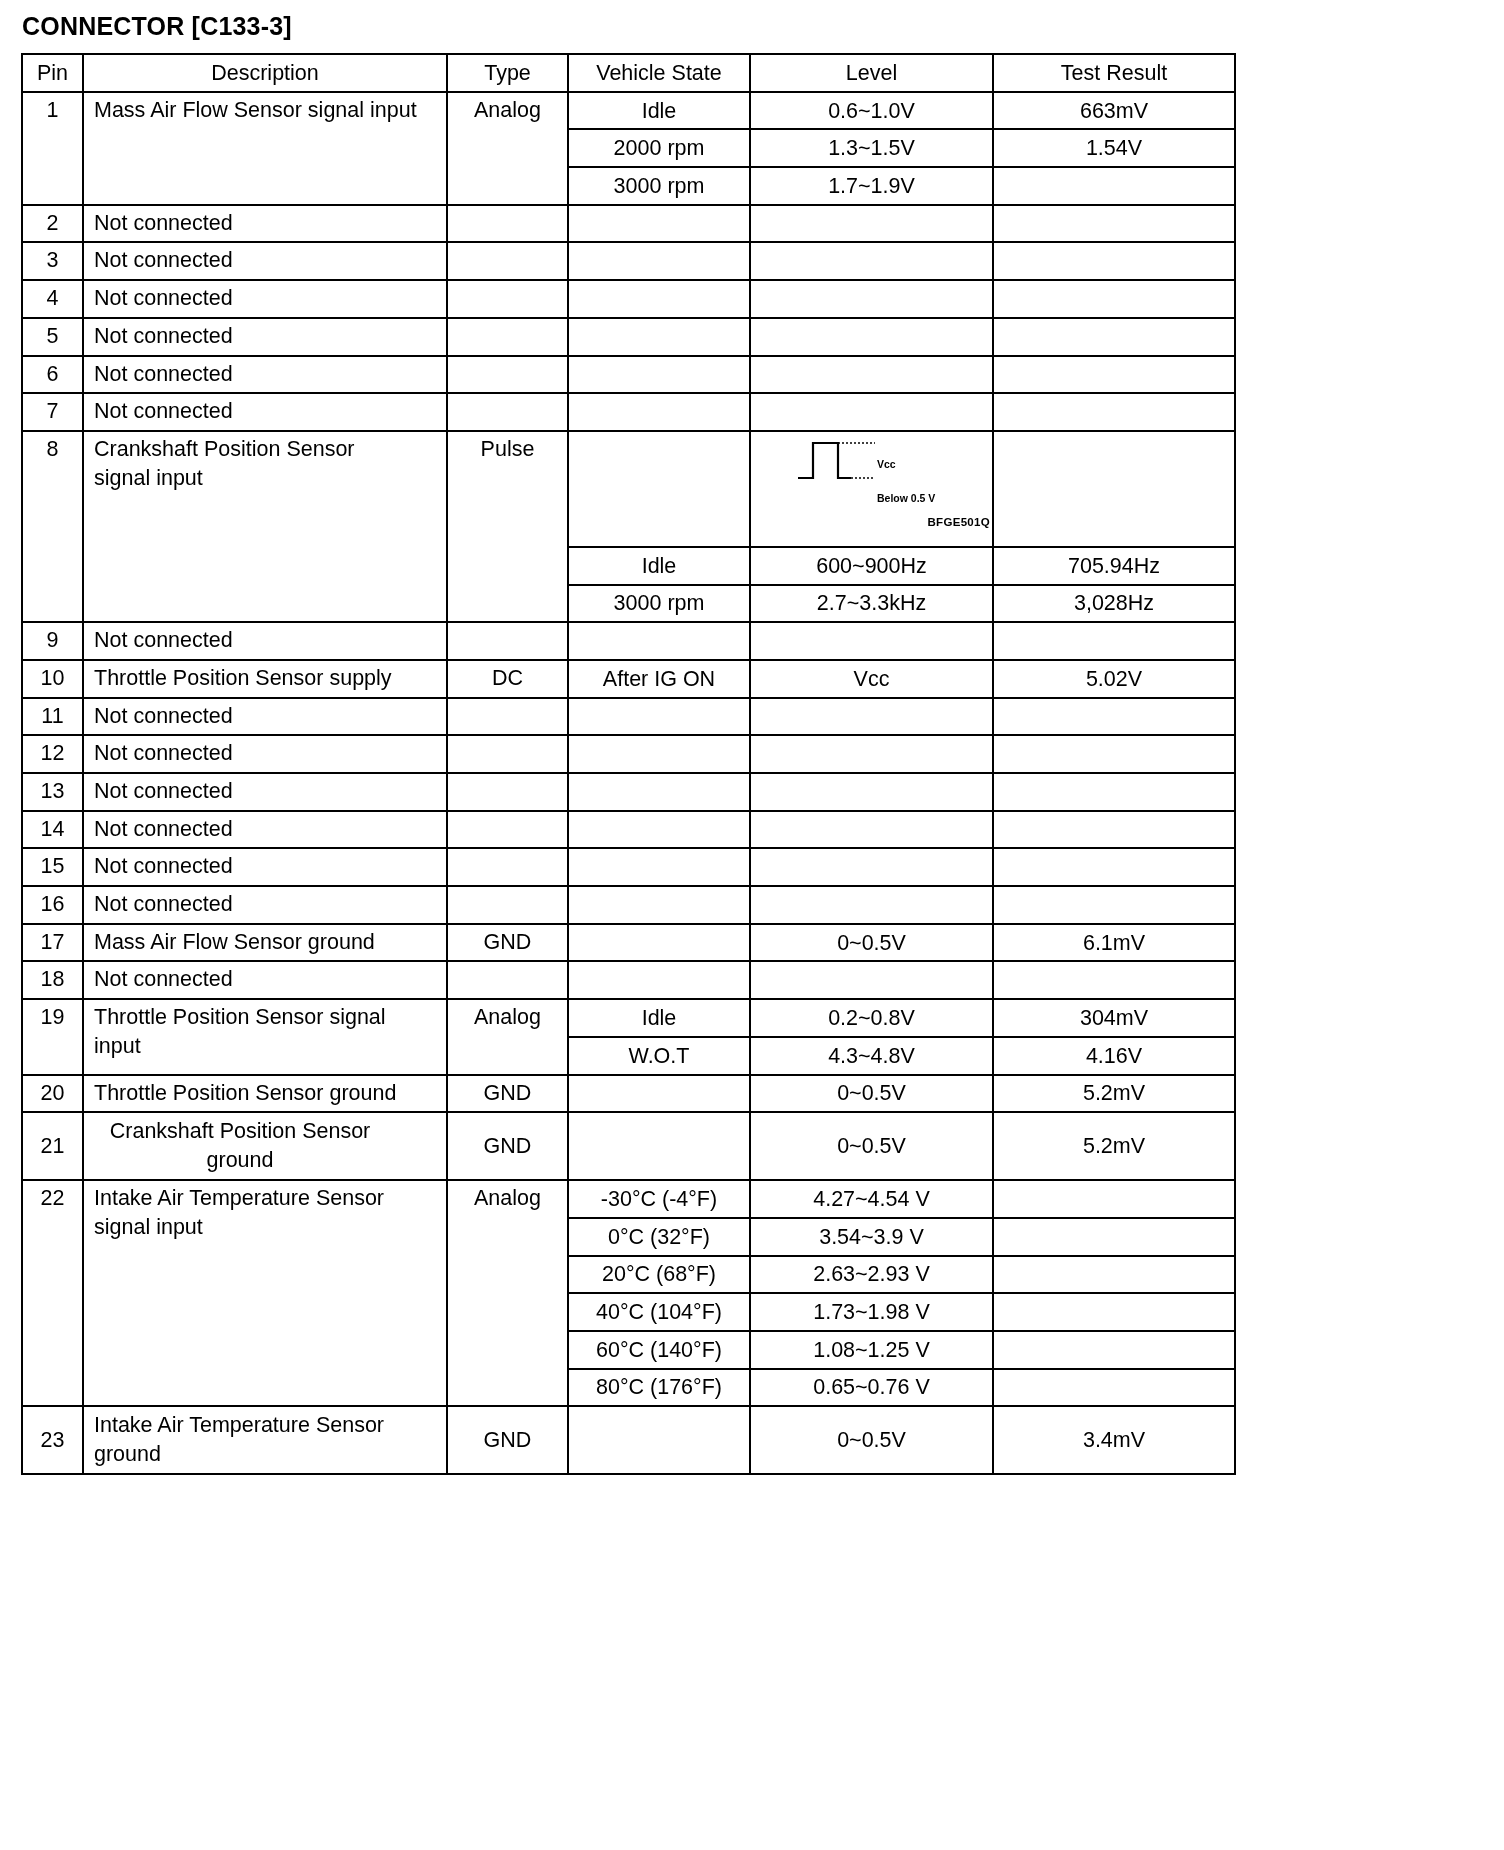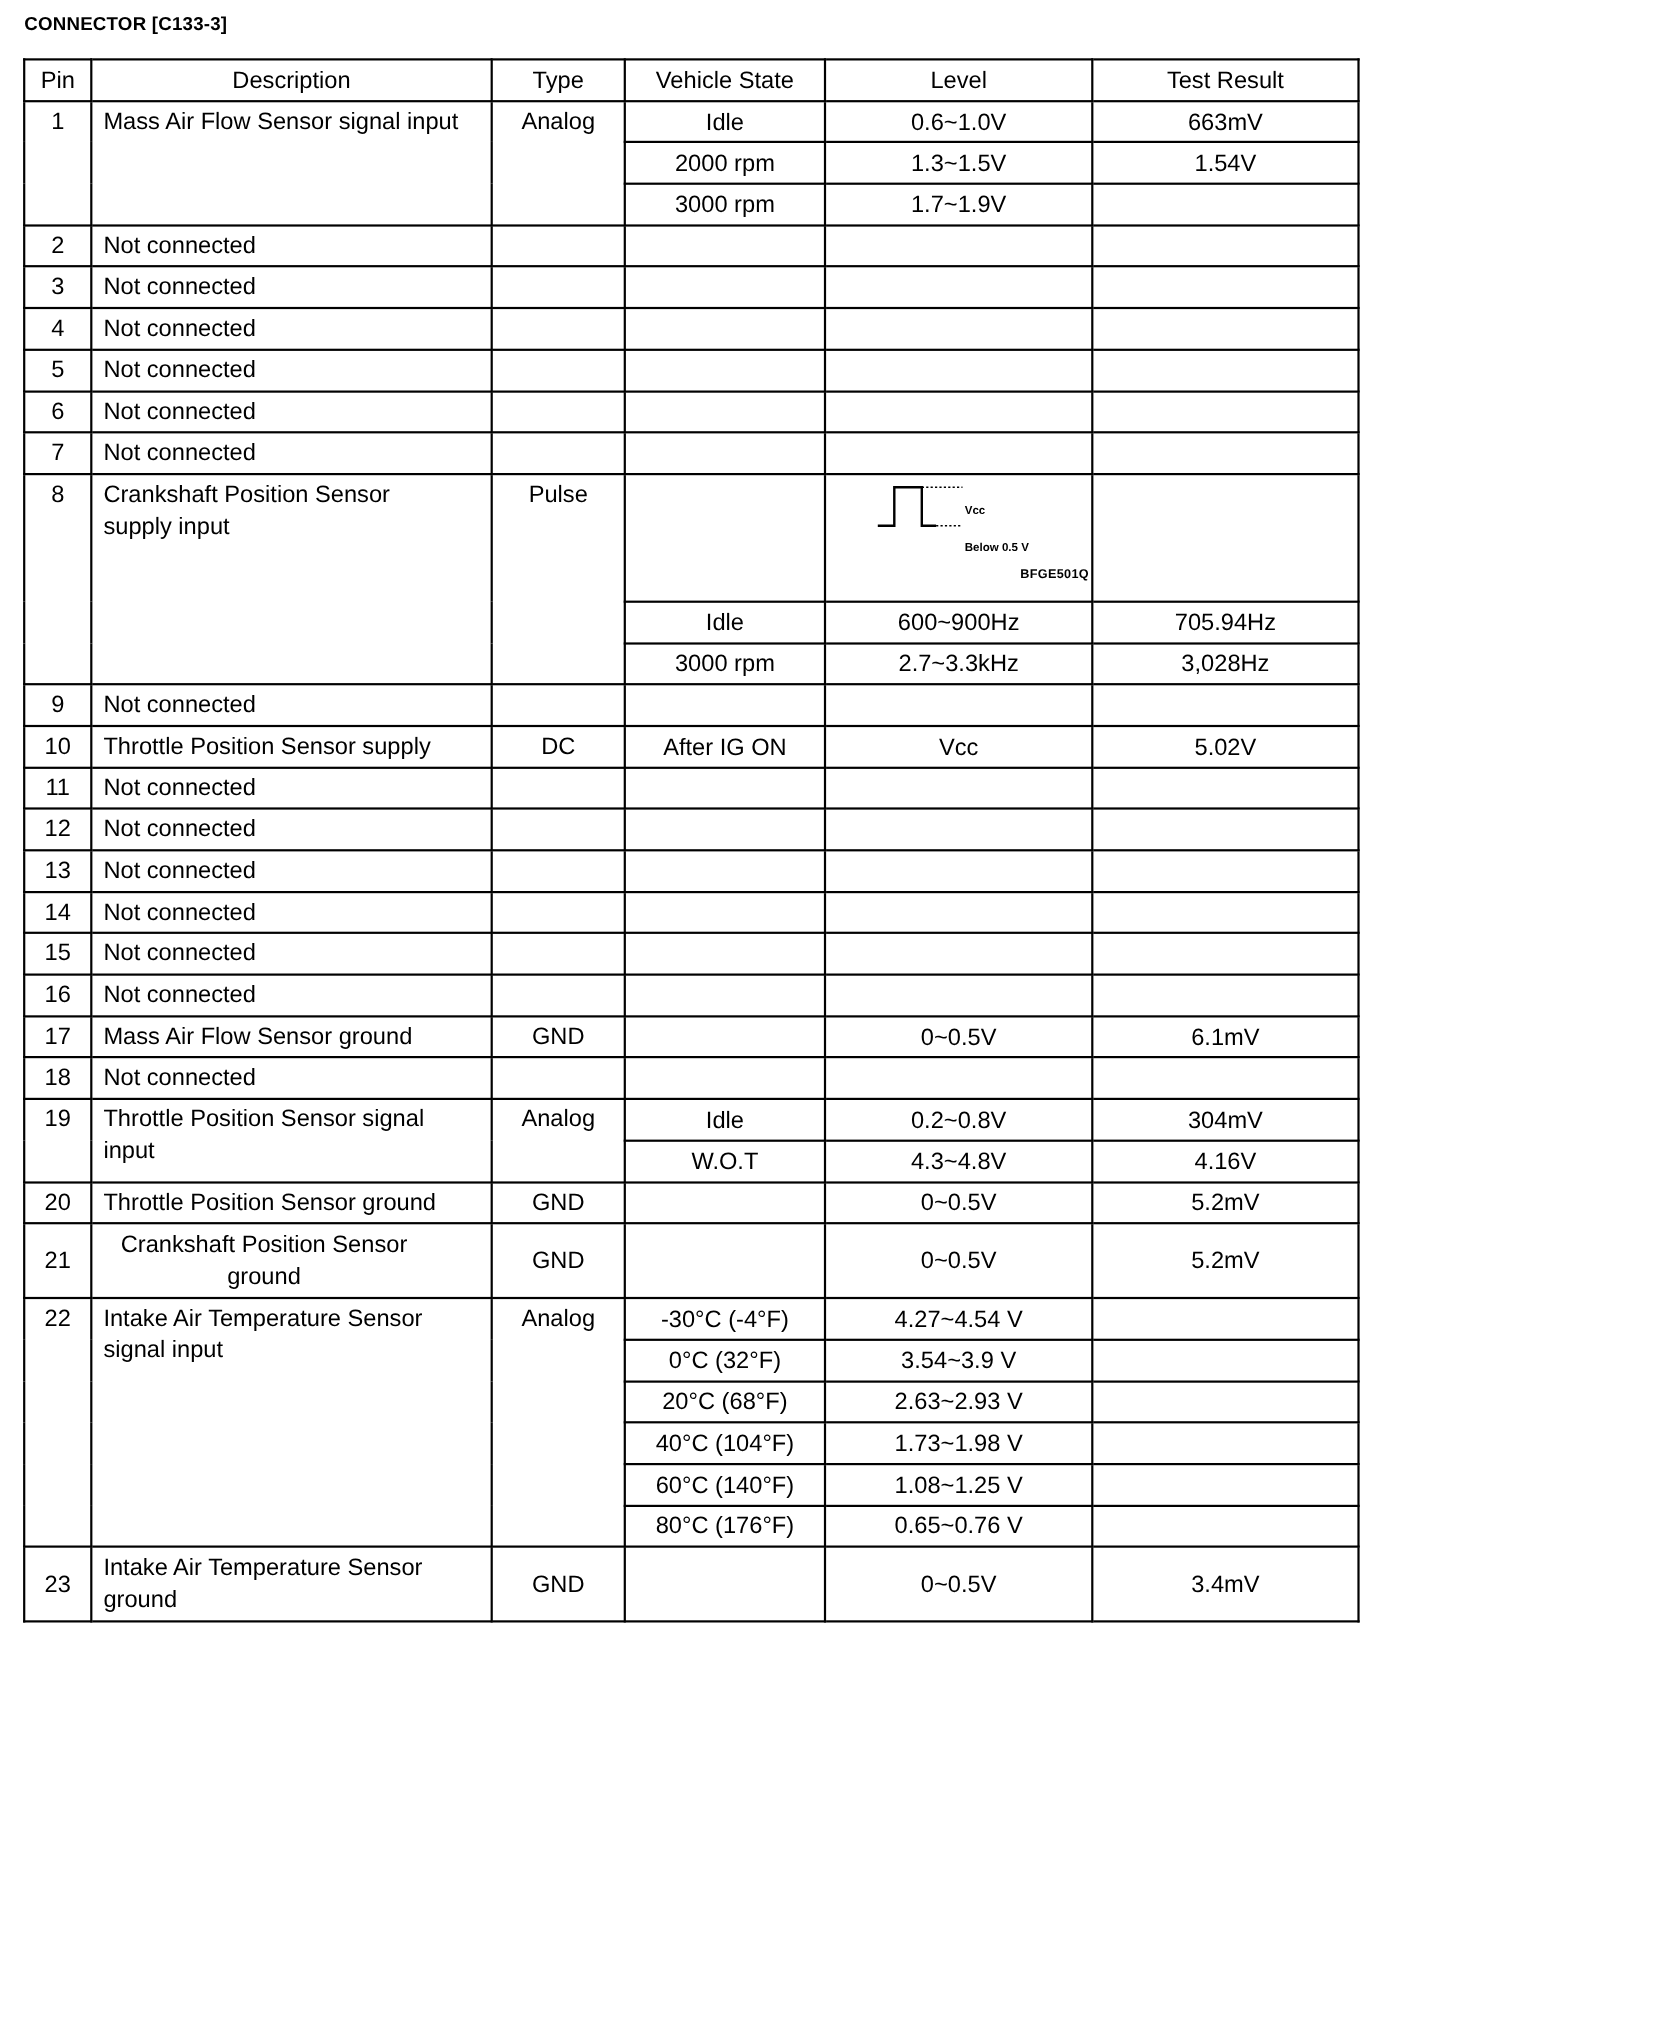--- a/index.html
+++ b/index.html
@@ -7,21 +7,21 @@
     width: 1264px;
     min-height: 1560px;
     position: relative;
     font-family: "Liberation Sans", "DejaVu Sans", sans-serif;
     color: #000;
   }
   .doc-title {
     position: absolute;
     left: 22px;
     top: 12px;
-    font-size: 17px;
+    font-size: 25px;
     font-weight: bold;
     letter-spacing: 0.2px;
   }
   table.pin-table {
     position: absolute;
     left: 21px;
     top: 53px;
     border-collapse: collapse;
     table-layout: fixed;
     width: 1213px;
@@ -153,21 +153,21 @@
       <tr>
         <td class="pin" rowspan="1">7</td>
         <td class="desc" rowspan="1">Not connected</td>
         <td class="type" rowspan="1"></td>
         <td></td>
         <td></td>
         <td></td>
       </tr>
       <tr>
         <td class="pin" rowspan="3">8</td>
-        <td class="desc" rowspan="3" style="padding-right: 60px; line-height: 29px;">Crankshaft Position Sensor supply input</td>
+        <td class="desc" rowspan="3" style="padding-right: 60px; line-height: 29px;">Crankshaft Position Sensor signal input</td>
         <td class="type" rowspan="3">Pulse</td>
         <td class="wave-cell"></td>
         <td class="wave-cell">
   <div class="wave">
     <svg width="243" height="116">
       <polyline points="47,46 62,46 62,11 87,11 87,46 100,46" fill="none" stroke="#000" stroke-width="2.2"></polyline>
       <line x1="87" y1="11" x2="124" y2="11" stroke="#000" stroke-width="1.4" stroke-dasharray="2,2"></line>
       <line x1="100" y1="46" x2="124" y2="46" stroke="#000" stroke-width="1.4" stroke-dasharray="2,2"></line>
     </svg>
     <span class="wave-label-vcc">Vcc</span>

